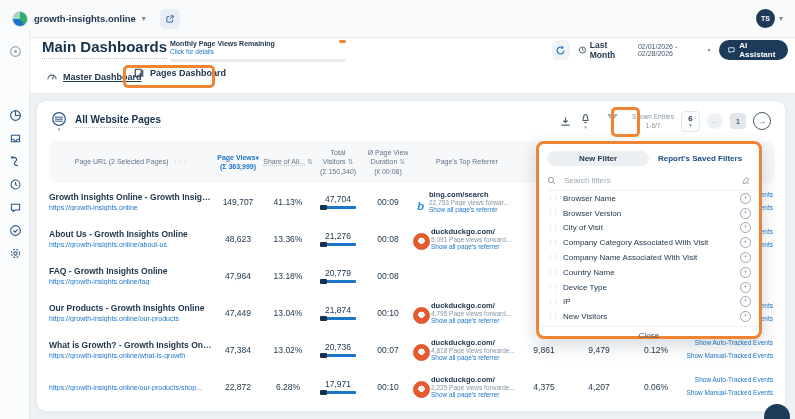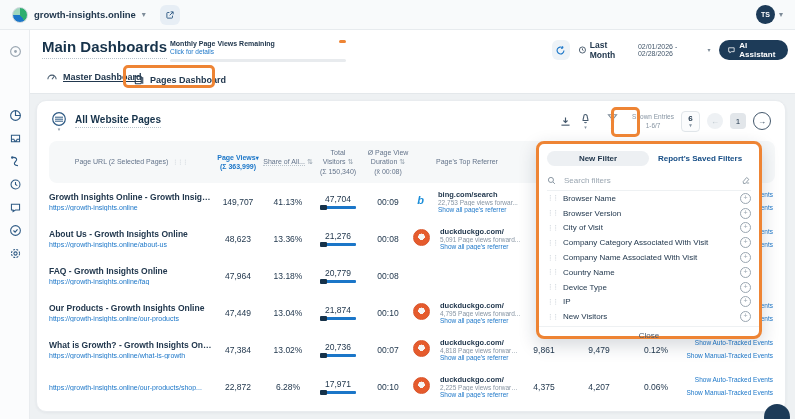--- a/index.html
+++ b/index.html
@@ -1,20 +1,20 @@
 <!DOCTYPE html>
 <html><head>
 <meta charset="utf-8">
 <style>
   html,body{margin:0;padding:0;background:#dfe3e6;}
   .stage{position:relative;width:795px;height:419px;background:#ffffff;overflow:hidden;
          font-family:"Liberation Sans",sans-serif;color:#1d3b58;}
   .abs{position:absolute;box-sizing:border-box;}
   
-  .topbar{left:0;top:0;width:795px;height:30px;background:#f8fafb;border-bottom:1px solid #e7ebee;
+  .topbar{left:0;top:0;width:795px;height:38px;background:#f8fafb;border-bottom:1px solid #e7ebee;
           display:flex;align-items:center;justify-content:space-between;padding:0 12px;}
   .domain-sel{display:flex;align-items:center;gap:6px;cursor:pointer;}
   .favicon{width:14px;height:14px;border-radius:50%;background:conic-gradient(#2fae6f 0 40%,#1b76c8 40% 75%,#9fd7bd 75% 100%);border:1px solid #cfd8de;}
   .domain-txt{font-size:9.5px;font-weight:bold;color:#22384e;}
   .chev{font-size:8px;color:#7d8b98;line-height:1;}
   .share-btn{width:20px;height:20px;border-radius:6px;background:#e7eef5;display:flex;align-items:center;justify-content:center;margin-left:14px;}
   .avatar-wrap{display:flex;align-items:center;gap:4px;}
   .avatar{width:19px;height:19px;border-radius:50%;background:#1d3b58;color:#fff;font-size:7px;font-weight:bold;
           display:flex;align-items:center;justify-content:center;}
   
@@ -62,21 +62,21 @@
   .th-pv{color:#1b76c8;font-weight:bold;}
   .sort{font-size:7px;color:#98a5b1;margin-left:2px;}
   .dotted{border-bottom:1px dotted #b9c4cc;}
   .tr{height:37px;}
   .cell-url .pt{font-size:8.5px;font-weight:bold;color:#22384e;white-space:nowrap;overflow:hidden;text-overflow:ellipsis;}
   .cell-url .pu{font-size:7px;color:#1b76c8;margin-top:2px;white-space:nowrap;overflow:hidden;text-overflow:ellipsis;cursor:pointer;}
   .num{font-size:8.5px;color:#22384e;text-align:center;}
   .viswrap{display:flex;flex-direction:column;align-items:center;gap:2px;}
   .visbar{width:36px;height:3px;background:#1b76c8;border-radius:1px;position:relative;}
   .visbar::before{content:"";position:absolute;left:0;top:-1px;width:7px;height:5px;background:#16324a;border-radius:1px;}
-  .refcell{display:flex;align-items:flex-start;gap:10px;overflow:hidden;}
+  .refcell{display:flex;align-items:flex-end;gap:1px;overflow:hidden;}
   .ref-icon{flex:0 0 15px;width:15px;height:15px;border-radius:50%;display:flex;align-items:center;justify-content:center;margin-top:2px;}
   [data-icon="bing-icon"]::after{content:"b";color:#1c8ed9;font-size:11px;font-weight:bold;font-style:italic;}
   [data-icon="duckduckgo-icon"]{background:radial-gradient(circle at 50% 45%,#f5f5f5 0 28%,#e55b2d 30% 100%);border:1px solid #d9542a;}
   [data-icon="yahoo-icon"]{border-radius:3px;background:#6d28c9;}
   [data-icon="yahoo-icon"]::after{content:"y!";color:#fff;font-size:6.5px;font-weight:bold;}
   .reftxt{min-width:0;}
   .ref-dom{font-size:7.5px;font-weight:bold;color:#22384e;white-space:nowrap;}
   .ref-note{font-size:6.5px;color:#8795a3;white-space:nowrap;overflow:hidden;text-overflow:ellipsis;}
   .ref-link{font-size:6.5px;color:#1b76c8;white-space:nowrap;cursor:pointer;}
   .events{font-size:6.5px;color:#1b76c8;text-align:right;line-height:1.9;padding-right:2px;}
@@ -212,21 +212,21 @@
     </span>
   </div>
 
   <div class="tab" style="left:46px;top:71px;text-decoration:underline;">
     <svg width="12" height="12" viewBox="0 0 16 16">
       <path d="M2.5 11a5.5 5.5 0 1 1 11 0" fill="none" stroke="#44586c" stroke-width="1.4"></path>
       <path d="M8 11L11 7" fill="none" stroke="#44586c" stroke-width="1.4"></path>
       </svg>
     <span>Master Dashboard</span>
   </div>
-  <div class="tab" style="left:133px;top:74px;">
+  <div class="tab" style="left:133px;top:67px;">
     <svg width="12" height="12" viewBox="0 0 16 16">
       <rect x="3" y="3" width="8" height="10" rx="1" fill="none" stroke="#22384e" stroke-width="1.4"></rect>
       <path d="M11 5h2v8" fill="none" stroke="#22384e" stroke-width="1.4"></path>
       </svg>
     <span>Pages Dashboard</span>
   </div>
 
   <div class="abs grayband"></div>
 
   <div class="abs card">

